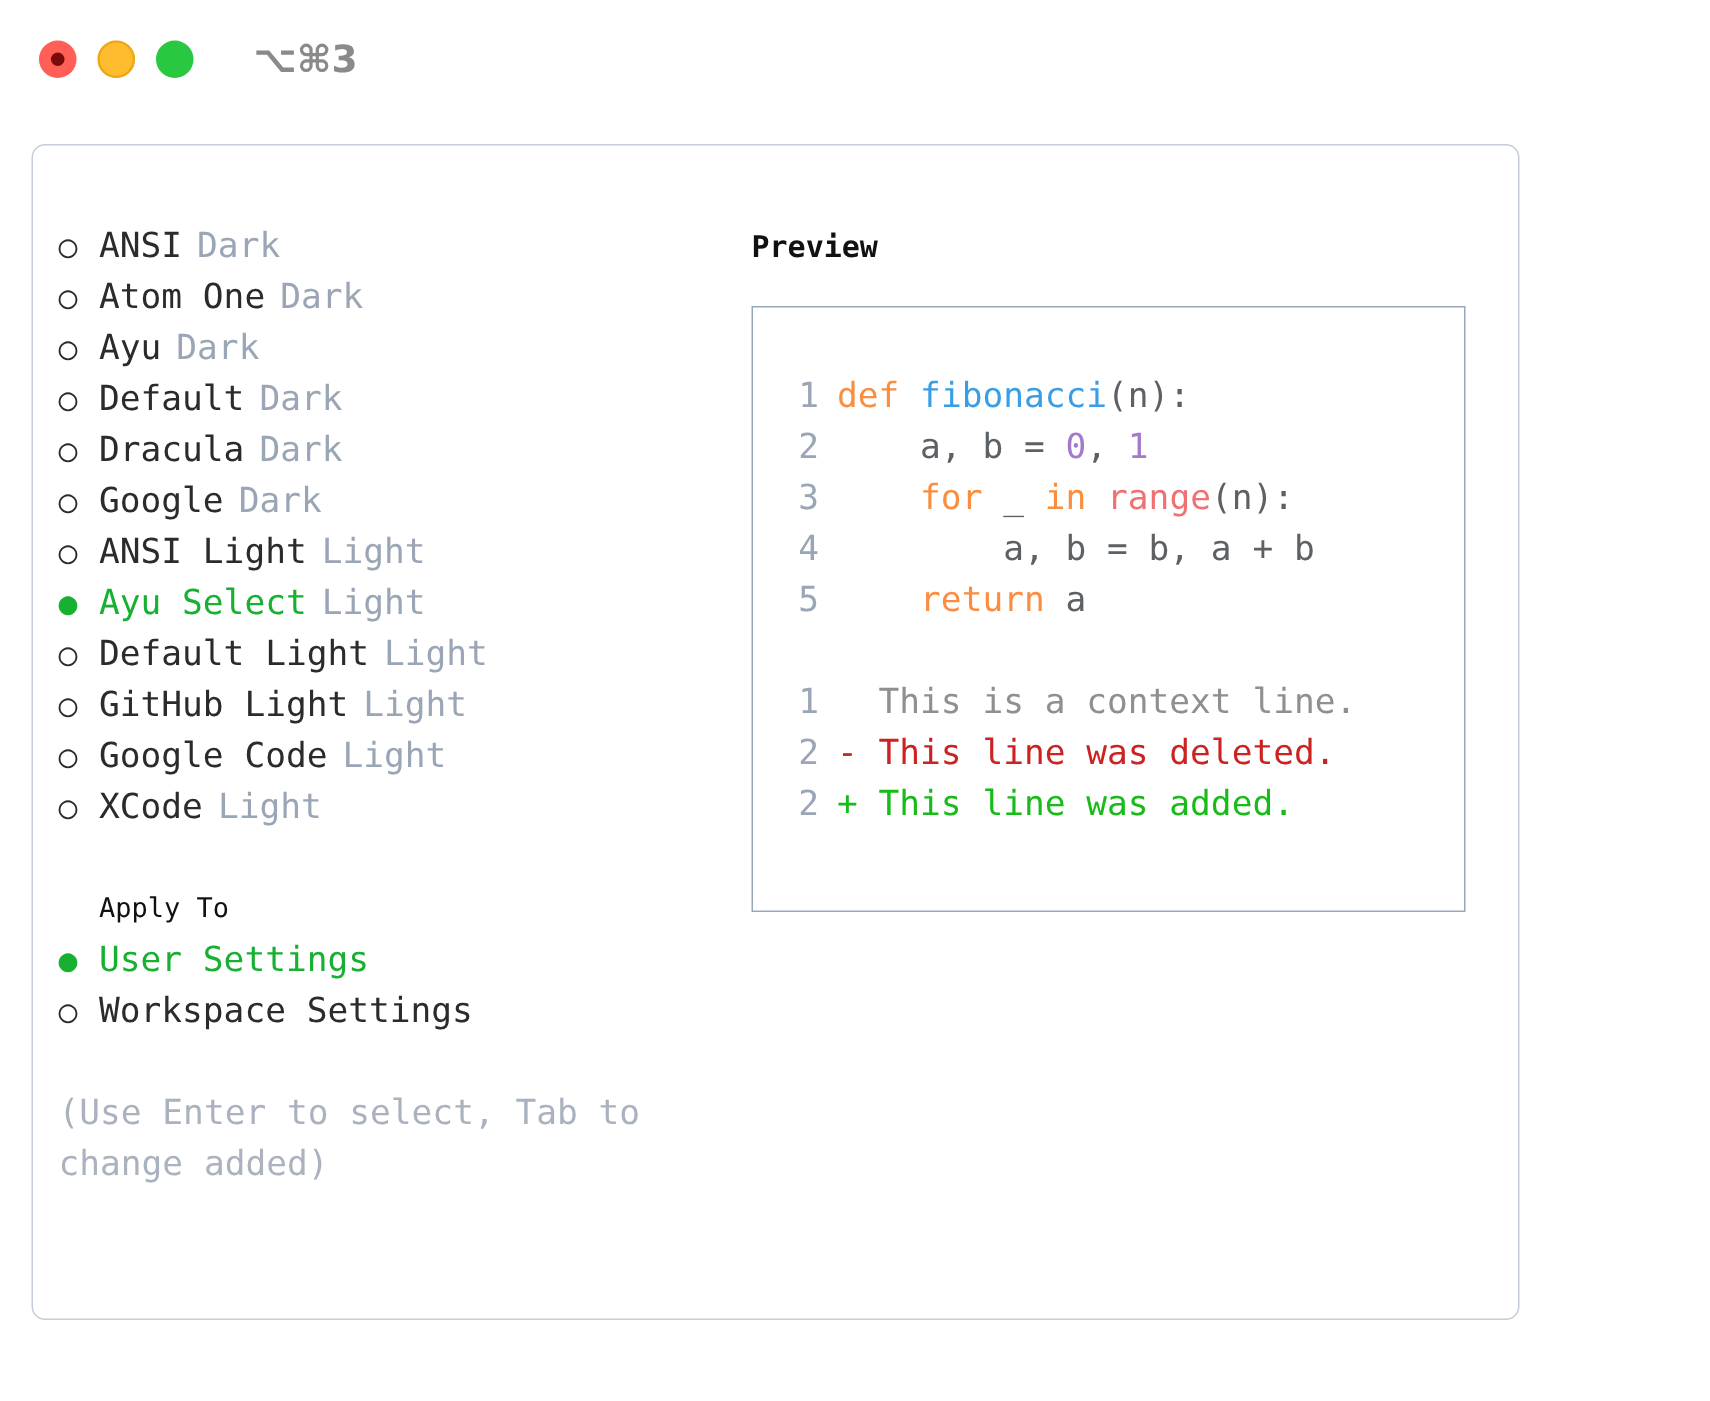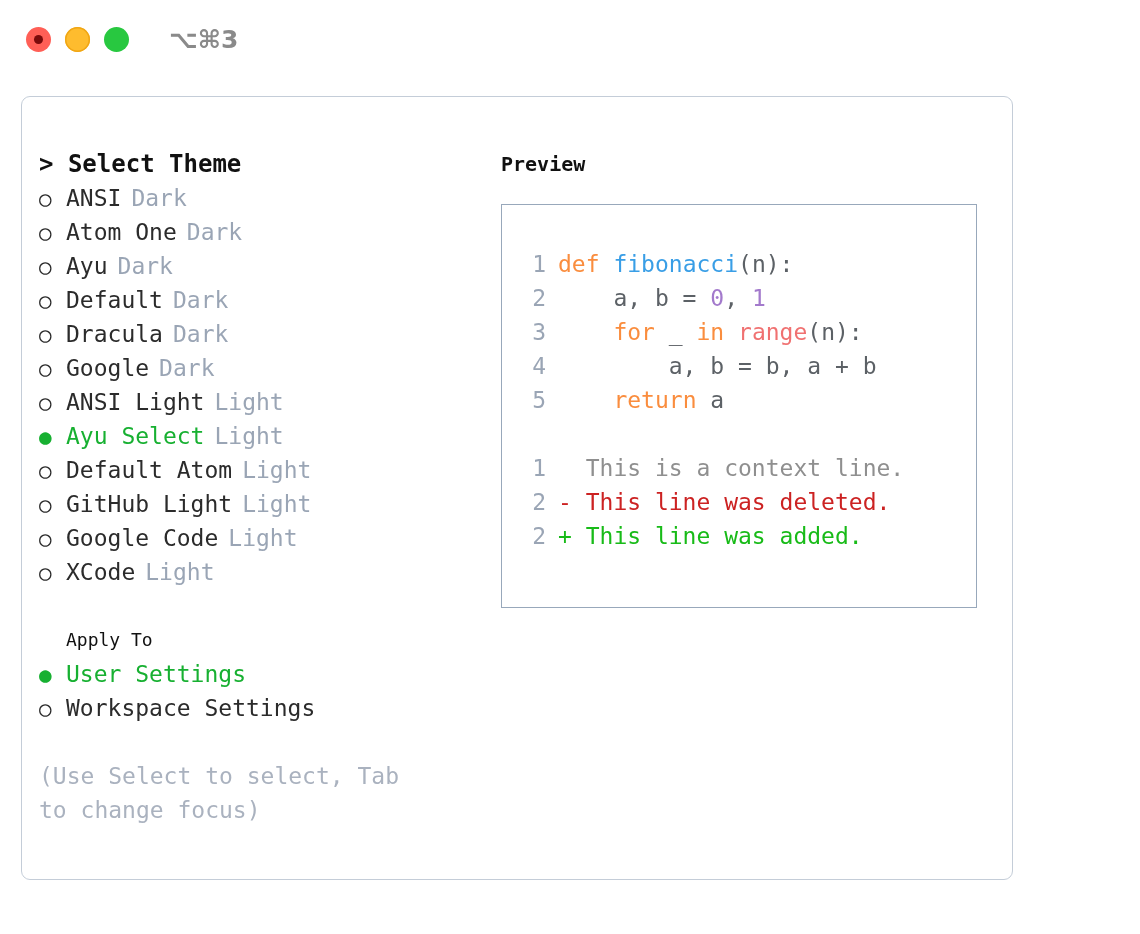--- a/index.html
+++ b/index.html
@@ -213,47 +213,46 @@
       <span class="dot dot-min"></span>
       <span class="dot dot-max"></span>
     </div>
     <div class="shortcut">⌥⌘3</div>
   </div>
 
   <div class="panel">
     <div class="columns">
 
       <div class="left-col">
-        <div class="section-head">&gt; Select Theme</div>
         <div id="theme-list">
             <div class="opt-row"><span class="bullet">○</span><span class="opt-label">ANSI</span><span class="opt-suffix">Dark</span></div>
             <div class="opt-row"><span class="bullet">○</span><span class="opt-label">Atom One</span><span class="opt-suffix">Dark</span></div>
             <div class="opt-row"><span class="bullet">○</span><span class="opt-label">Ayu</span><span class="opt-suffix">Dark</span></div>
             <div class="opt-row"><span class="bullet">○</span><span class="opt-label">Default</span><span class="opt-suffix">Dark</span></div>
             <div class="opt-row"><span class="bullet">○</span><span class="opt-label">Dracula</span><span class="opt-suffix">Dark</span></div>
             <div class="opt-row"><span class="bullet">○</span><span class="opt-label">Google</span><span class="opt-suffix">Dark</span></div>
             <div class="opt-row"><span class="bullet">○</span><span class="opt-label">ANSI Light</span><span class="opt-suffix">Light</span></div>
             <div class="opt-row selected"><span class="bullet sel">●</span><span class="opt-label">Ayu Select</span><span class="opt-suffix">Light</span></div>
-            <div class="opt-row"><span class="bullet">○</span><span class="opt-label">Default Atom</span><span class="opt-suffix">Light</span></div>
+            <div class="opt-row"><span class="bullet">○</span><span class="opt-label">Default Light</span><span class="opt-suffix">Light</span></div>
             <div class="opt-row"><span class="bullet">○</span><span class="opt-label">GitHub Light</span><span class="opt-suffix">Light</span></div>
             <div class="opt-row"><span class="bullet">○</span><span class="opt-label">Google Code</span><span class="opt-suffix">Light</span></div>
             <div class="opt-row"><span class="bullet">○</span><span class="opt-label">XCode</span><span class="opt-suffix">Light</span></div>
           </div>
 
         <div class="spacer-lg"></div>
 
         <div class="apply-head">Apply To</div>
         <div id="apply-list">
             <div class="opt-row selected"><span class="bullet sel">●</span><span class="opt-label">User Settings</span></div>
             <div class="opt-row"><span class="bullet">○</span><span class="opt-label">Workspace Settings</span></div>
           </div>
 
         <div class="spacer-md"></div>
 
-        <div class="hint">(Use Select to select, Tab to change focus)</div>
+        <div class="hint">(Use Enter to select, Tab to change added)</div>
       </div>
 
       <div class="right-col">
         <div class="preview-head">Preview</div>
         <div class="preview-box">
           <div class="code" id="code-block"><div class="code-line"><span class="lineno">1</span><span class="code-text"><span class="tok-kw">def</span><span class="tok-plain"> </span><span class="tok-fn">fibonacci</span><span class="tok-plain">(n):</span></span></div><div class="code-line"><span class="lineno">2</span><span class="code-text"><span class="tok-plain">    a, b = </span><span class="tok-num">0</span><span class="tok-plain">, </span><span class="tok-num">1</span></span></div><div class="code-line"><span class="lineno">3</span><span class="code-text"><span class="tok-plain">    </span><span class="tok-kw">for</span><span class="tok-plain"> _ </span><span class="tok-kw">in</span><span class="tok-plain"> </span><span class="tok-builtin">range</span><span class="tok-plain">(n):</span></span></div><div class="code-line"><span class="lineno">4</span><span class="code-text"><span class="tok-plain">        a, b = b, a + b</span></span></div><div class="code-line"><span class="lineno">5</span><span class="code-text"><span class="tok-plain">    </span><span class="tok-kw">return</span><span class="tok-plain"> a</span></span></div><div class="code-line"><span class="lineno"></span><span class="code-text"><span class="tok-plain"></span></span></div><div class="code-line"><span class="lineno">1</span><span class="code-text"><span class="diff-ctx">  This is a context line.</span></span></div><div class="code-line"><span class="lineno">2</span><span class="code-text"><span class="diff-del">- This line was deleted.</span></span></div><div class="code-line"><span class="lineno">2</span><span class="code-text"><span class="diff-add">+ This line was added.</span></span></div></div>
         </div>
       </div>
 
     </div>

